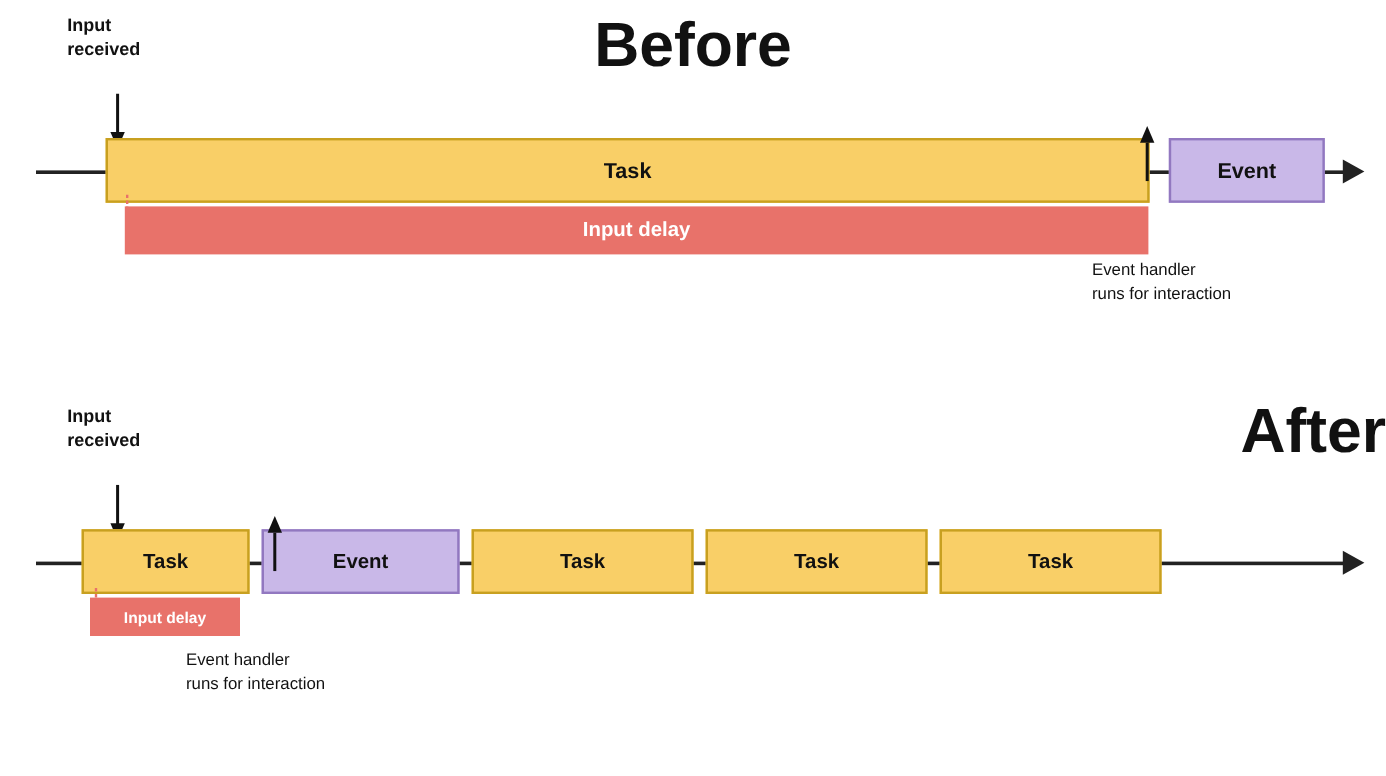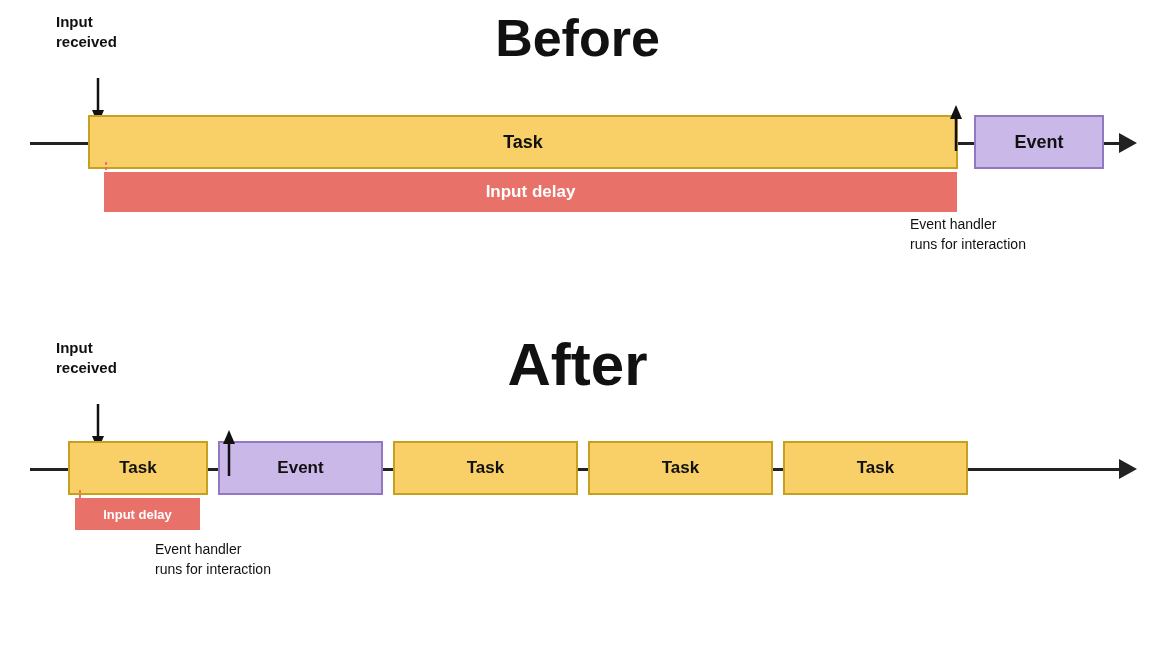--- a/index.html
+++ b/index.html
@@ -143,23 +143,23 @@
     }
 
     
     .section-after {
       position: relative;
       width: 100%;
       height: 327px;
     }
 
     .section-title-after {
-      font-size: 60px;
+      font-size: 52px;
       font-weight: 900;
-      text-align: center;
+      text-align: right;
       position: absolute;
       top: 10px;
       width: 100%;
       color: #111;
     }
 
     
     .input-received-label-after {
       position: absolute;
       top: 18px;

